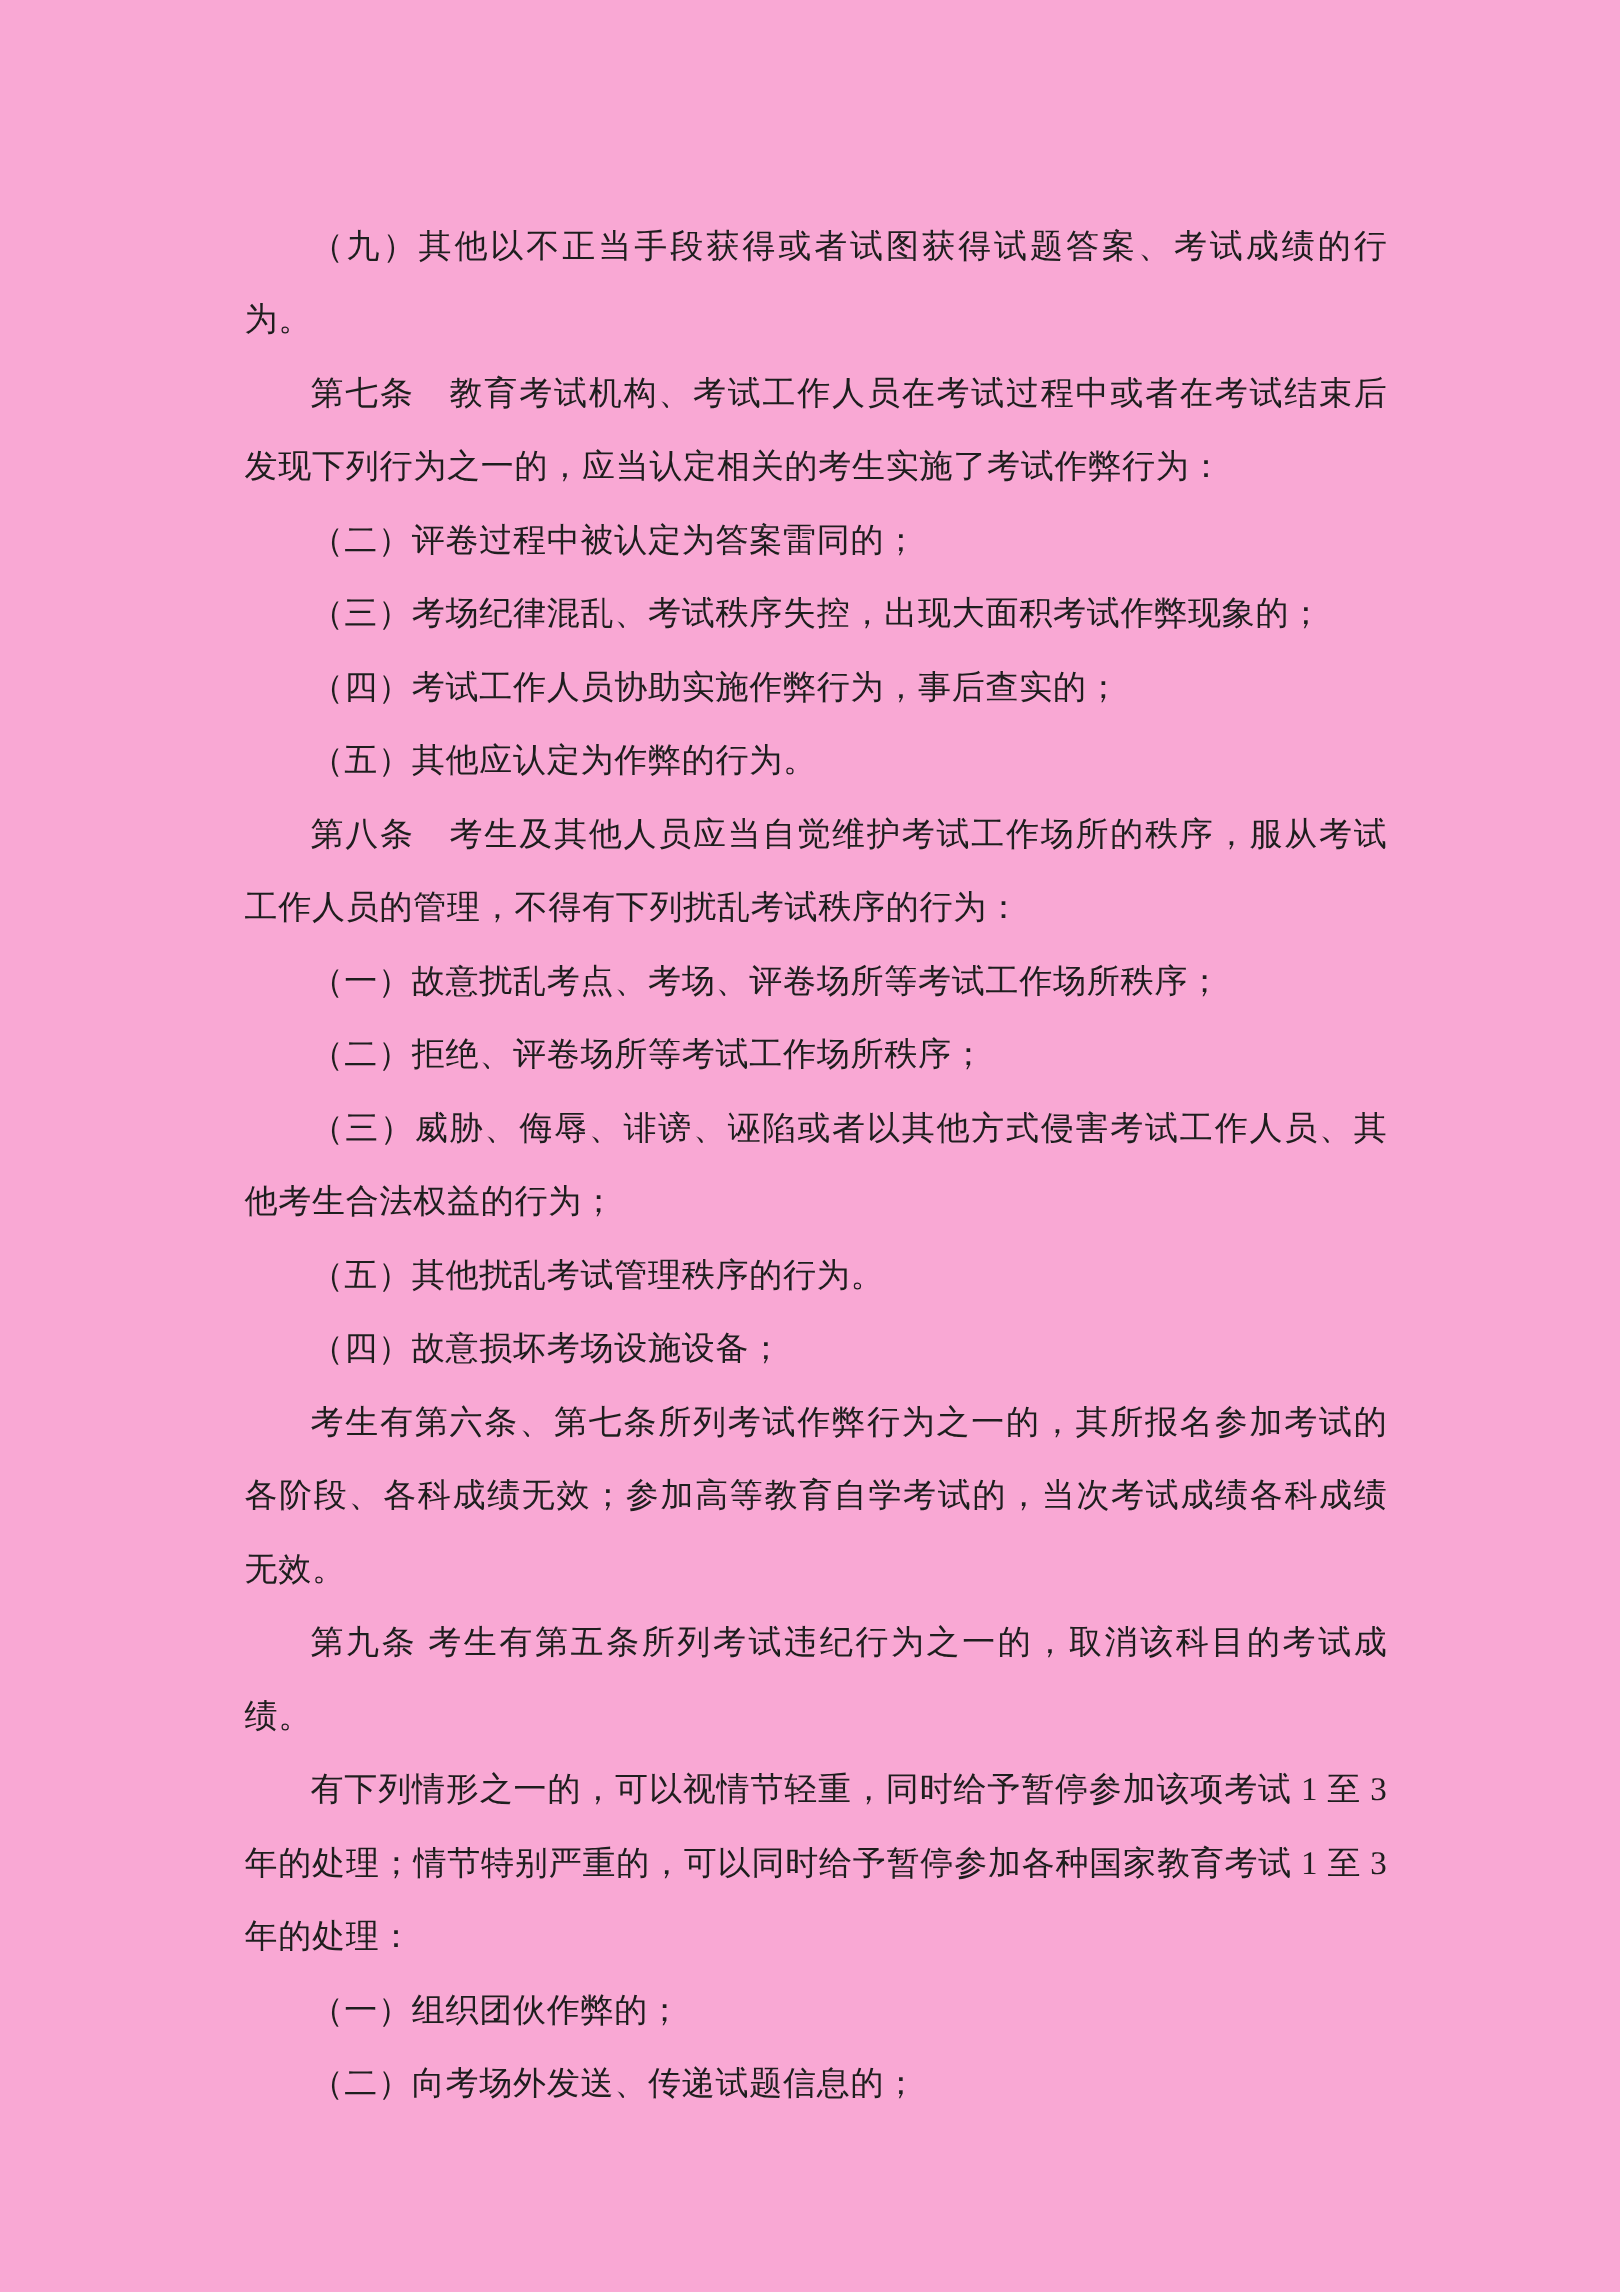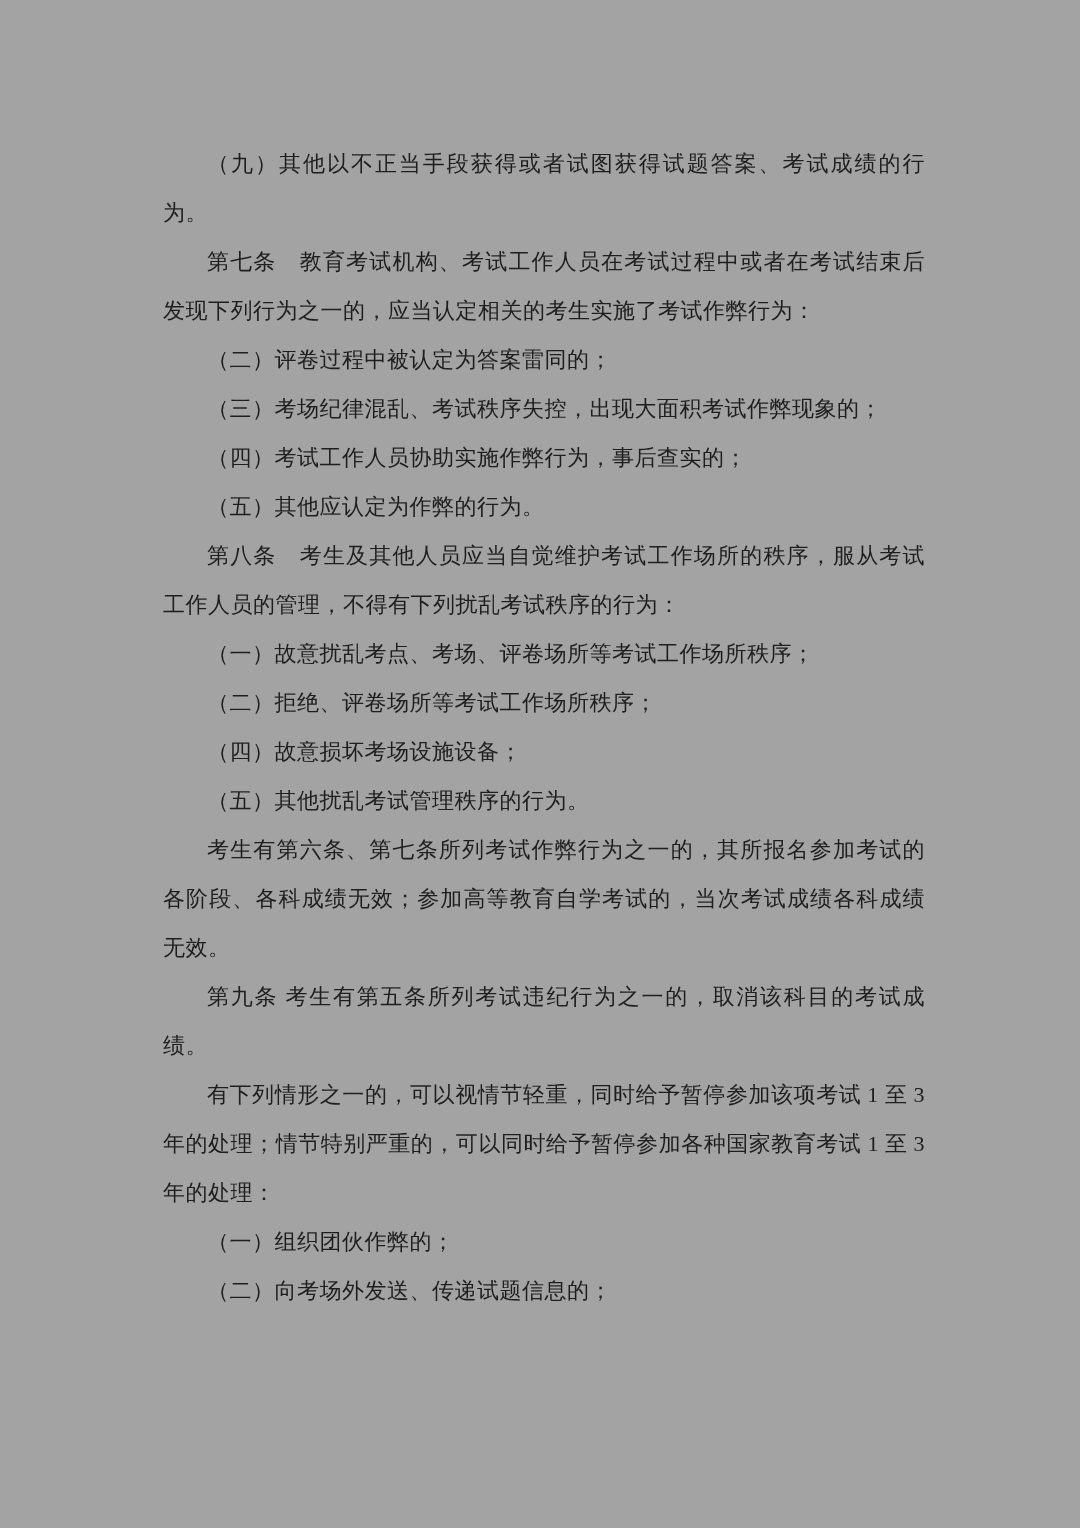--- a/index.html
+++ b/index.html
@@ -6,21 +6,21 @@
   html, body {
     margin: 0;
     padding: 0;
     background: #e8e8e8;
   }
   .page {
     position: relative;
     width: 1080px;
     height: 1528px;
     margin: 0 auto;
-    background: #a3a3a3;
+    background: #f9a8d4;
     overflow: hidden;
     box-sizing: border-box;
   }
   .textblock {
     position: absolute;
     left: 163px;
     top: 139px;
     width: 762px;
   }
   .para {
@@ -43,21 +43,22 @@
   <article class="textblock">
     <p class="para">（九）其他以不正当手段获得或者试图获得试题答案、考试成绩的行为。</p>
     <p class="para">第七条　教育考试机构、考试工作人员在考试过程中或者在考试结束后发现下列行为之一的，应当认定相关的考生实施了考试作弊行为：</p>
     <p class="para">（二）评卷过程中被认定为答案雷同的；</p>
     <p class="para">（三）考场纪律混乱、考试秩序失控，出现大面积考试作弊现象的；</p>
     <p class="para">（四）考试工作人员协助实施作弊行为，事后查实的；</p>
     <p class="para">（五）其他应认定为作弊的行为。</p>
     <p class="para">第八条　考生及其他人员应当自觉维护考试工作场所的秩序，服从考试工作人员的管理，不得有下列扰乱考试秩序的行为：</p>
     <p class="para">（一）故意扰乱考点、考场、评卷场所等考试工作场所秩序；</p>
     <p class="para">（二）拒绝、评卷场所等考试工作场所秩序；</p>
+    <p class="para">（三）威胁、侮辱、诽谤、诬陷或者以其他方式侵害考试工作人员、其他考生合法权益的行为；</p>
+    <p class="para">（五）其他扰乱考试管理秩序的行为。</p>
     <p class="para">（四）故意损坏考场设施设备；</p>
-    <p class="para">（五）其他扰乱考试管理秩序的行为。</p>
     <p class="para">考生有第六条、第七条所列考试作弊行为之一的，其所报名参加考试的各阶段、各科成绩无效；参加高等教育自学考试的，当次考试成绩各科成绩无效。</p>
     <p class="para">第九条 考生有第五条所列考试违纪行为之一的，取消该科目的考试成绩。</p>
     <p class="para">有下列情形之一的，可以视情节轻重，同时给予暂停参加该项考试 1 至 3 年的处理；情节特别严重的，可以同时给予暂停参加各种国家教育考试 1 至 3 年的处理：</p>
     <p class="para">（一）组织团伙作弊的；</p>
     <p class="para">（二）向考场外发送、传递试题信息的；</p>
   </article>
 </div>
 
 </body></html>

